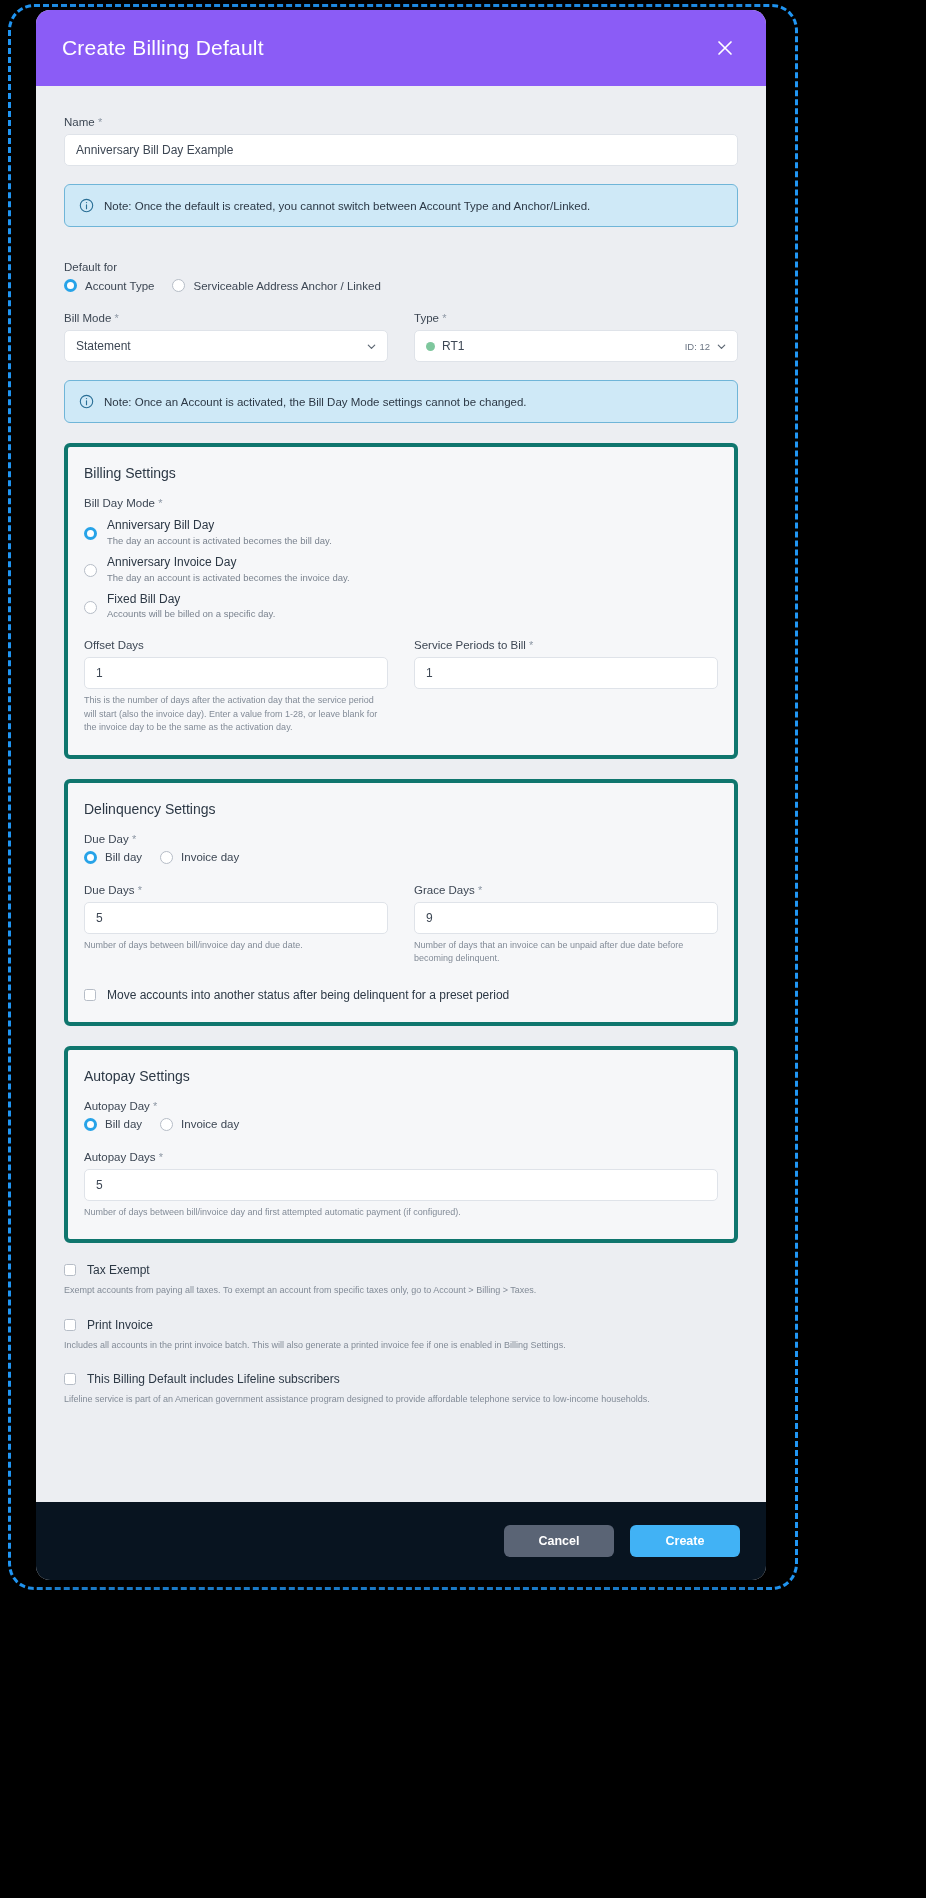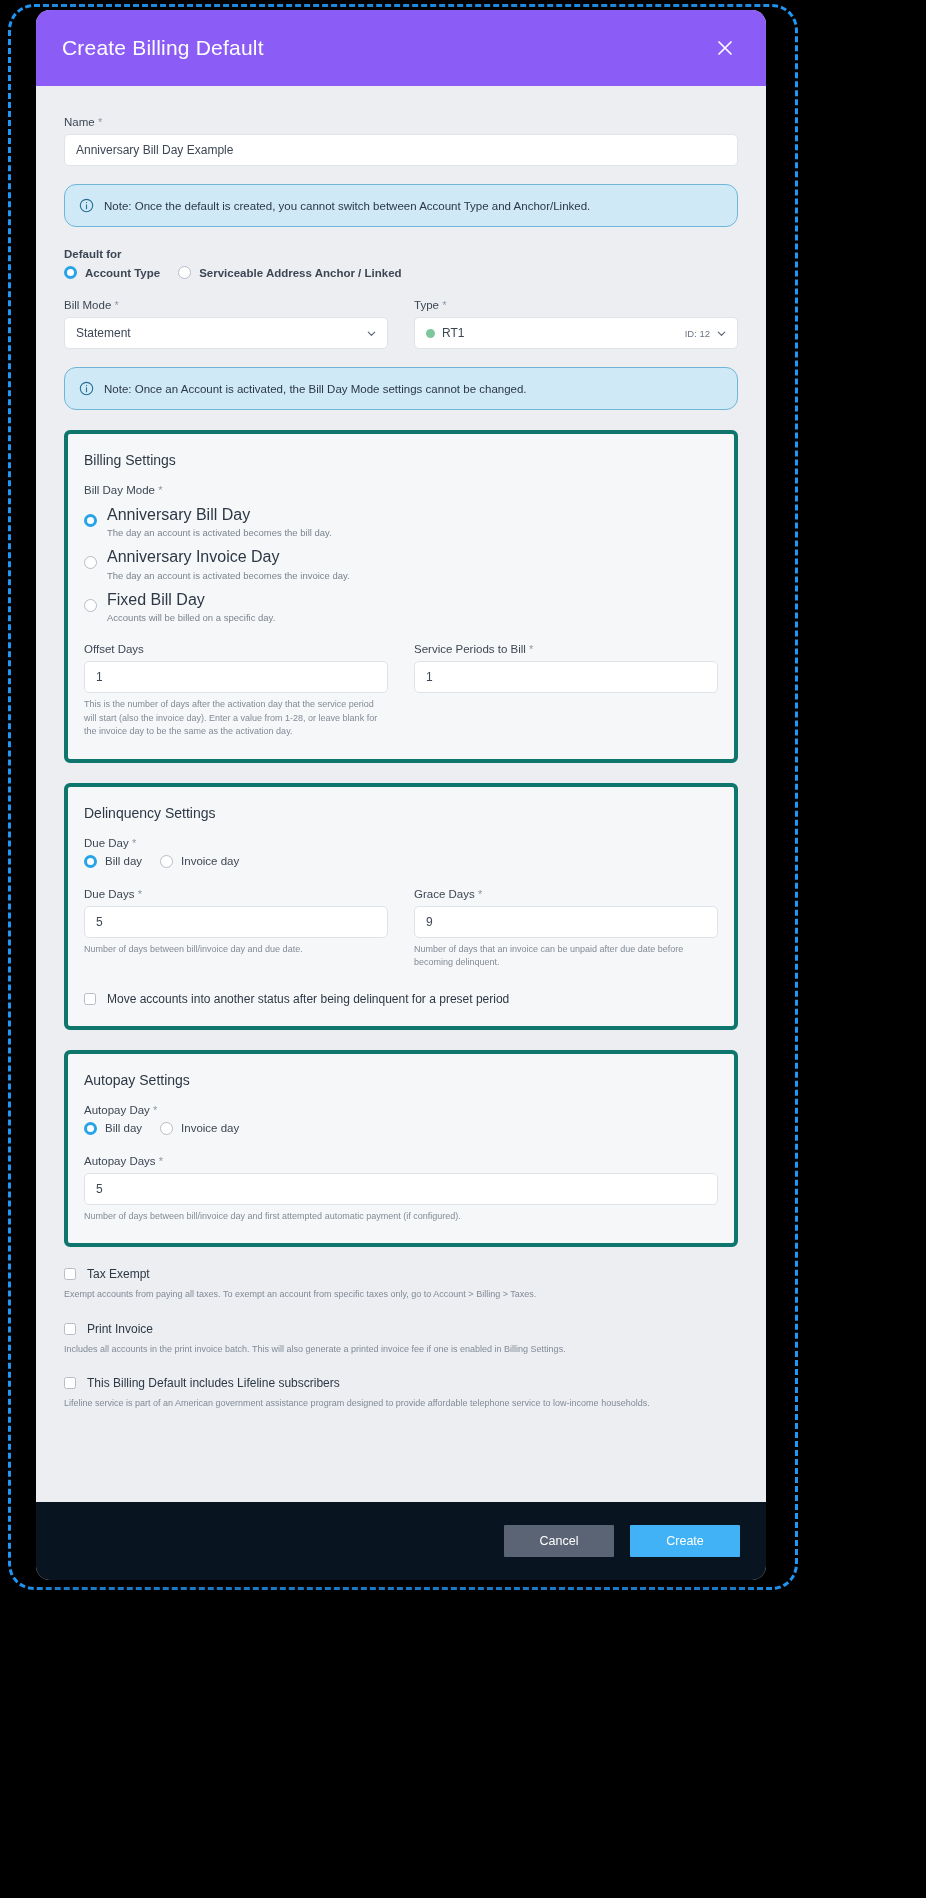--- a/index.html
+++ b/index.html
@@ -87,34 +87,34 @@
     padding: 0 11px;
     font-family: "Liberation Sans", sans-serif;
     outline: none;
   }
 
   
   .note {
     margin-top: 18px;
     background: #cfe9f7;
     border: 1px solid #6fb5d8;
-    border-radius: 12px;
+    border-radius: 6px;
     padding: 13px 14px;
     display: flex;
     align-items: center;
     gap: 10px;
     font-size: 11.5px;
     color: #2c3845;
   }
   .info-ico {
     flex: 0 0 15px;
     width: 15px; height: 15px;
   }
 
-  .block-gap { margin-top: 21px; font-weight: bold; }
+  .block-gap { margin-top: 34px; }
 
   
   .radio-row { display: flex; align-items: center; gap: 8px; margin-top: 6px; }
   .radio {
     width: 13px; height: 13px; border-radius: 50%;
     border: 1.5px solid #b6bdc7;
     background: #fff;
     flex: 0 0 13px;
     position: relative;
     cursor: pointer;
@@ -174,21 +174,21 @@
 
   
   .opt {
     display: flex;
     gap: 10px;
     margin-top: 8px;
     align-items: flex-start;
   }
   .opt .radio { margin-top: 10px; }
   .opt-text { }
-  .opt-title { font-size: 16px; color: #2c3845; line-height: 1.4; }
+  .opt-title { font-size: 12px; color: #2c3845; line-height: 1.4; }
   .opt-desc { font-size: 9.5px; color: #7a838f; margin-top: 1px; }
 
   .helper {
     font-size: 9px;
     color: #828b97;
     line-height: 1.5;
     margin-top: 5px;
   }
 
   
@@ -212,27 +212,27 @@
     background: #081420;
     display: flex;
     align-items: center;
     justify-content: flex-end;
     gap: 16px;
     padding: 0 26px;
   }
   .btn {
     height: 32px;
     min-width: 110px;
-    border-radius: 1px;
+    border-radius: 6px;
     border: none;
     font-size: 12.5px;
     font-family: "Liberation Sans", sans-serif;
     cursor: pointer;
     color: #ffffff;
-    display: flex; align-items: center; justify-content: center;
+    display: flex; align-items: center; justify-content: center; font-weight: bold;
   }
   .btn-cancel { background: #5a6475; }
   .btn-create { background: #41b2f5; }
 </style>
 </head>
 <body>
 
 <div class="selection-ring"></div>
 
 <div class="modal">

